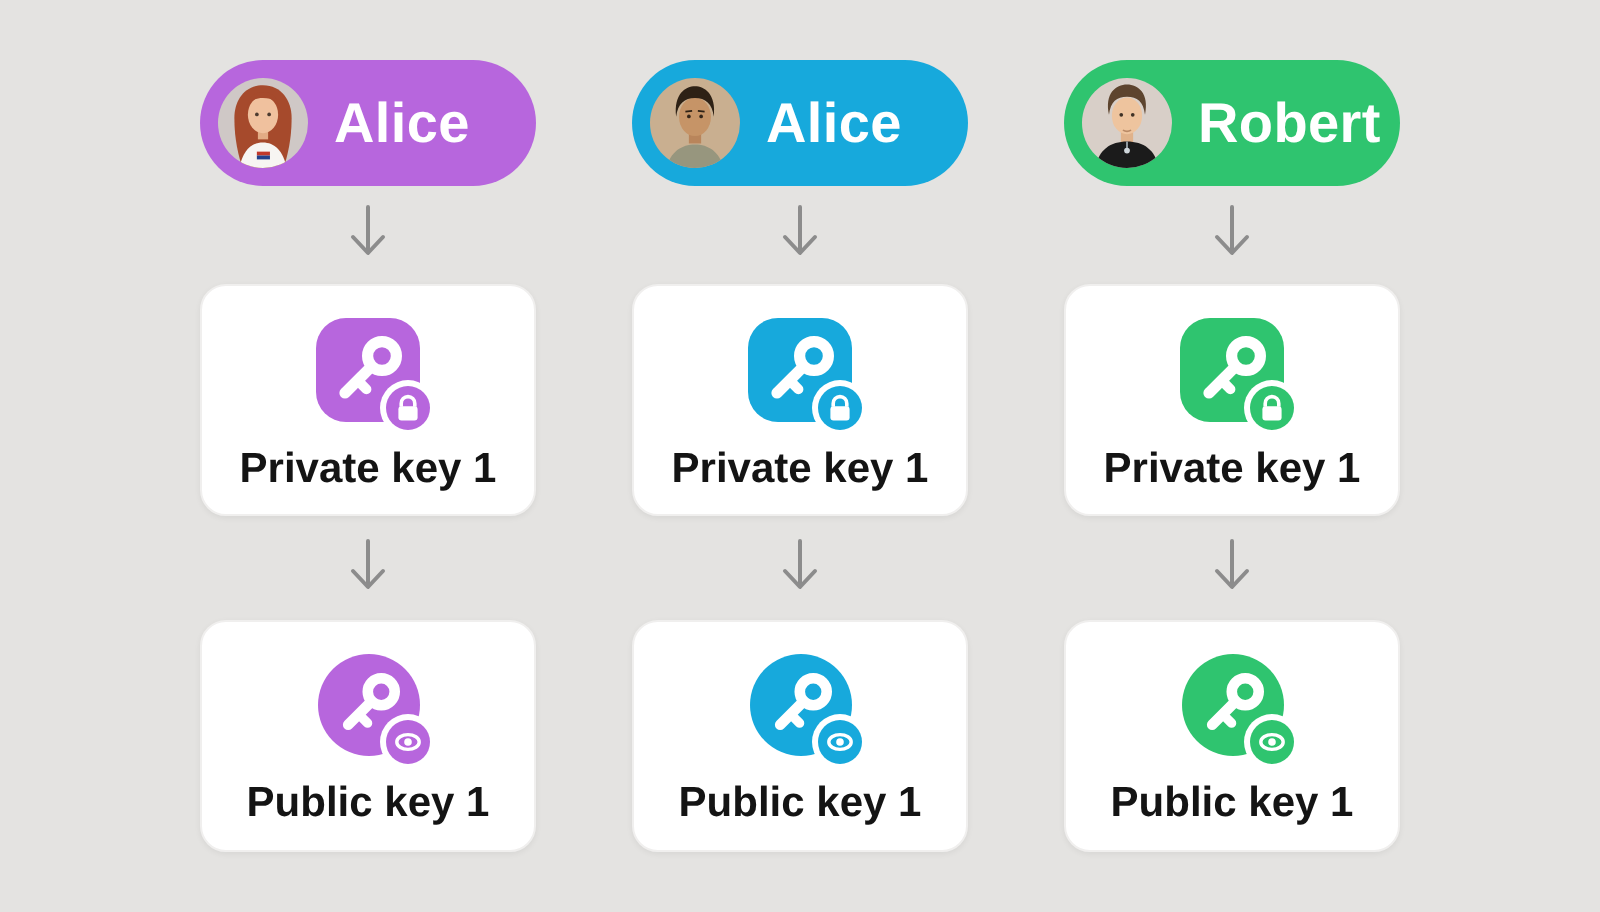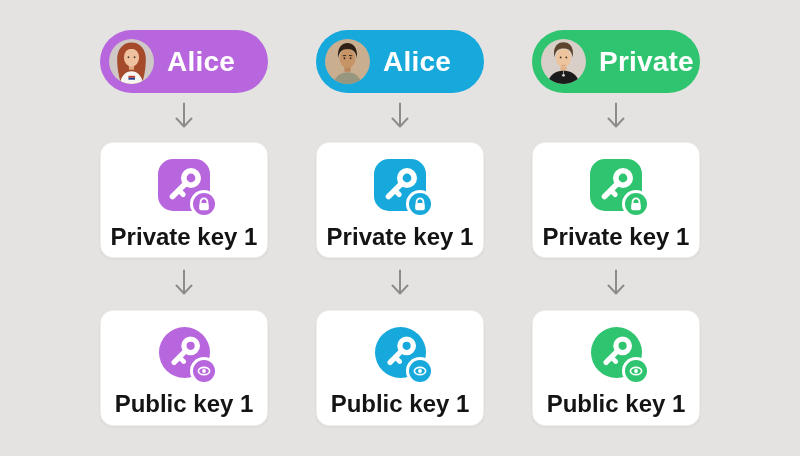--- a/index.html
+++ b/index.html
@@ -37,21 +37,21 @@
   .key-square { width:52px; height:52px; border-radius:15px; }
   .key-circle { width:51px; height:51px; border-radius:50%; }
   .key-square svg, .key-circle svg { display:block; width:100%; height:100%; }
   .badge {
     position:absolute; right:-5px; bottom:-4px;
     width:22px; height:22px; border-radius:50%;
     box-shadow:0 0 0 3px #ffffff;
   }
   .badge svg { display:block; width:100%; height:100%; }
 
-  .card-label { margin-top:12px; font-size:24px; font-weight:700; color:#141414; }
+  .card-label { margin-top:12px; font-size:21px; font-weight:700; color:#141414; }
 </style>
 </head>
 <body style="background: rgb(228, 227, 225);">
 
 <div class="stage">
 
   <div class="column col-0">
     <div class="pill" style="background-color: rgb(183, 102, 221);">
       <span class="avatar">
         <svg viewBox="0 0 44 44">
@@ -190,21 +190,21 @@
           <path d="M6.5 44 C8 35 14 31 22 31 C30 31 36 35 37.5 44 Z" fill="#1b1b1b"></path>
           <ellipse cx="22" cy="18.5" rx="7.4" ry="9" fill="#eec49e"></ellipse>
           <path d="M13.2 18 C11 7.5 16.5 3.2 22 3.2 C27.5 3.2 33 7.5 30.8 18 C30 11.5 27 9.2 22 9.2 C17 9.2 14 11.5 13.2 18 Z" fill="#5d442e"></path>
           <circle cx="19.2" cy="18" r="0.9" fill="#3f3226"></circle>
           <circle cx="24.8" cy="18" r="0.9" fill="#3f3226"></circle>
           <path d="M20 25.5 C21.3 26.3 22.7 26.3 24 25.5" stroke="#b98a66" stroke-width="0.8" fill="none"></path>
           <path d="M22 31 L22 34.5" stroke="#9aa3a8" stroke-width="0.9"></path>
           <circle cx="22" cy="35.5" r="1.4" fill="#cfd6da"></circle>
         </svg>
       </span>
-      <span class="pill-name">Private</span>
+      <span class="pill-name">Robert</span>
     </div>
 
     <svg class="arrow arrow-1" viewBox="0 0 22 27">
       <path d="M11 1.5 V23.5 M3.5 16.5 L11 24.5 L18.5 16.5" fill="none" stroke="#8c8c8c" stroke-width="2" stroke-linecap="round" stroke-linejoin="round"></path>
     </svg>
 
     <div class="card card-private">
       <div class="icon-wrap">
         <div class="key-square" style="background-color: rgb(47, 196, 111);">
           <svg viewBox="0 0 52 52">

